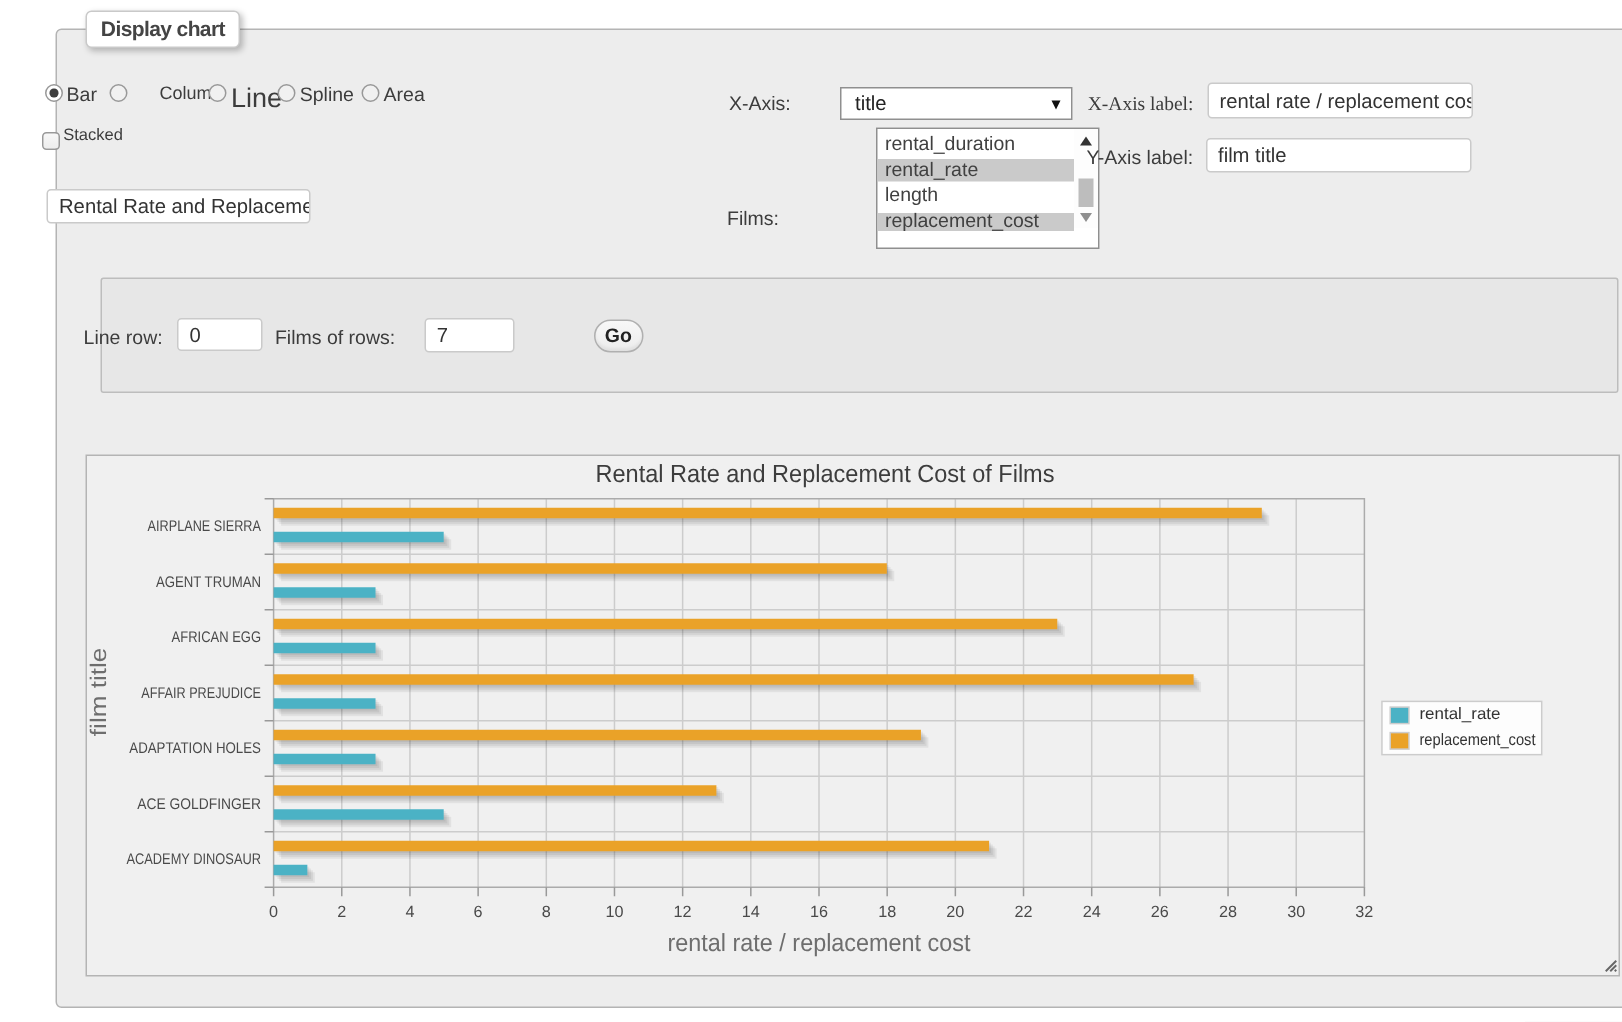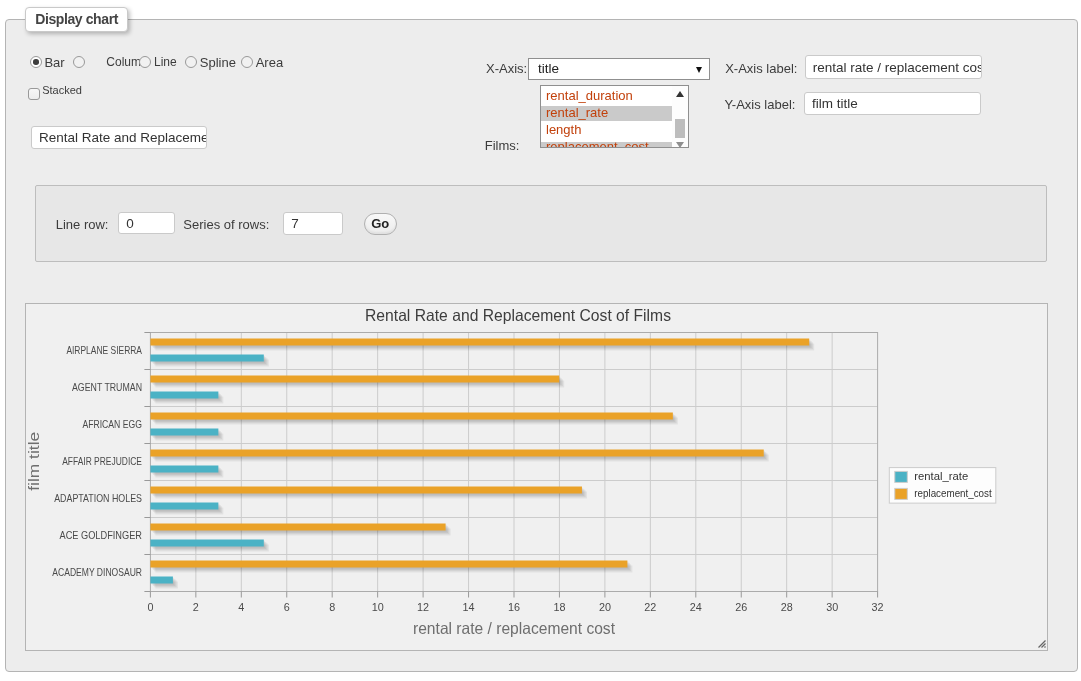--- a/index.html
+++ b/index.html
@@ -1,16 +1,16 @@
 <!DOCTYPE html>
 <html><head><meta charset="utf-8"><style>
 * { margin:0; padding:0; box-sizing:border-box; }
 html,body { width:1081px; height:681px; background:#fff; overflow:hidden;
   font-family:"Liberation Sans",sans-serif; }
-.abs { position:absolute; }
+.abs { position:absolute;margin-left:32px; }
 .lbl { position:absolute; font-size:13px; color:#3c3c3c; white-space:nowrap; }
 input[type=text] { position:absolute; border:1px solid #cacaca; border-radius:3px;
   background:#fff; font-family:"Liberation Sans",sans-serif; font-size:13.5px;
   color:#333; padding:0 0 0 7px; outline:none; }
 .radio { position:absolute; width:12px; height:12px; border-radius:50%;
   border:1px solid #999; background:#f1f1f1; }
 .radio.on { background:#fff; }
 .radio.on::after { content:""; position:absolute; left:2.2px; top:2.2px;
   width:5.6px; height:5.6px; border-radius:50%; background:#3d3d3d; }
 .checkbox { position:absolute; width:11.5px; height:11.5px; border-radius:3px;
@@ -22,62 +22,62 @@
 
 <div class="abs" style="left:24.8px;top:7.3px;width:103.6px;height:25.2px;background:#fff;
   border:1px solid #c9c9c9;border-radius:4px;box-shadow:2px 2px 4px rgba(0,0,0,0.25);
   font-size:14px;font-weight:bold;color:#444;line-height:23.5px;text-align:center;letter-spacing:-0.4px;">Display chart</div>
 
 <div class="radio on" style="left:29.8px;top:56.2px;"></div>
 <div class="lbl" style="left:44.4px;top:55px;font-size:13px;">Bar</div>
 <div class="radio" style="left:72.7px;top:56.2px;"></div>
 <div class="lbl" style="left:87.3px;top:55px;font-size:12px;margin-left:19px;">Column</div>
 <div class="radio" style="left:138.9px;top:56.2px;"></div>
-<div class="lbl" style="left:154px;top:55px;font-size:12px;">Line</div>
+<div class="lbl" style="left:154px;top:55px;font-size:18px;">Line</div>
 <div class="radio" style="left:184.8px;top:56.2px;"></div>
 <div class="lbl" style="left:199.8px;top:55px;font-size:13px;">Spline</div>
 <div class="radio" style="left:240.7px;top:56.2px;"></div>
 <div class="lbl" style="left:255.7px;top:55px;font-size:13px;">Area</div>
 
 <div class="checkbox" style="left:28.2px;top:88.2px;"></div>
 <div class="lbl" style="left:42.2px;top:84px;font-size:11px;">Stacked</div>
 
 <input type="text" style="left: 31px; top: 126px; width: 176px; height: 23px;" value="Rental Rate and Replacement Cost of Films">
 
 <div class="lbl" style="left:486px;top:60.5px;">X-Axis:</div>
-<div class="abs" style="left:528px;top:57.7px;width:182px;height:22.4px;background:#fff;
+<div class="abs" style="left:528px;top:57.7px;width:155px;height:22.4px;background:#fff;
   border:1px solid #8f8f8f;font-size:13.5px;color:#222;line-height:20px;padding-left:9px;">title
   <span style="position:absolute;right:6.9px;top:7.9px;width:0;height:0;border-left:3.2px solid transparent;border-right:3.2px solid transparent;border-top:6px solid #101010;"></span></div>
 
-<div class="abs" style="left:540px;top:85.4px;width:149.3px;height:63px;background:#fff;
-  border:1px solid #8f8f8f;font-size:13px;color:#c2410c;overflow:hidden;">
+<div class="abs" style="left:552px;top:85.4px;width:149.3px;height:81px;background:#fff;
+  border:1px solid #8f8f8f;font-size:13px;color:#404040;overflow:hidden;">
   <div style="position:absolute;left:0;top:20px;width:131px;height:14.2px;background:#cacaca;"></div>
   <div style="position:absolute;left:0;top:55.2px;width:131px;height:12.5px;background:#cacaca;"></div>
   <div style="position:absolute;left:5px;top:1.7px;">rental_duration</div>
   <div style="position:absolute;left:5px;top:18.9px;">rental_rate</div>
   <div style="position:absolute;left:5px;top:35.7px;">length</div>
   <div style="position:absolute;left:5px;top:52.7px;">replacement_cost</div>
   <div style="position:absolute;right:0;top:0;width:16px;height:66px;background:#fdfdfd;">
     <div style="position:absolute;left:3.5px;top:4.5px;width:0;height:0;border:4.5px solid transparent;border-bottom:6px solid #333;border-top:none;"></div>
     <div style="position:absolute;left:3.5px;bottom:4px;width:0;height:0;border:4.5px solid transparent;border-top:6px solid #8f8f8f;border-bottom:none;"></div>
     <div style="position:absolute;left:2.5px;top:32.5px;width:10px;height:19.5px;background:#bdbdbd;"></div>
   </div>
 </div>
 <div class="lbl" style="left:484.7px;top:137.8px;">Films:</div>
 
-<div class="lbl" style="left:725.2px;top:60.5px;">X-Axis label:</div>
+<div class="lbl" style="left:725.2px;top:60.5px;font-family:Liberation Serif, serif;">X-Axis label:</div>
 <input type="text" style="left: 804.7px; top: 55px; width: 177px; height: 24px;" value="rental rate / replacement cost">
 <div class="lbl" style="left:724.4px;top:96.8px;">Y-Axis label:</div>
 <input type="text" style="left: 804px; top: 91.5px; width: 177px; height: 23px;" value="film title">
 
 <div class="abs" style="left:34.8px;top:185px;width:1012px;height:77px;
   background:#e7e7e7;border:1px solid #bdbdbd;border-radius:2px;"></div>
 <div class="lbl" style="left:55.7px;top:217px;">Line row:</div>
 <input type="text" style="left: 118.3px; top: 211.8px; width: 57px; height: 22.5px;" value="0">
-<div class="lbl" style="left:183.3px;top:217px;">Series of rows:</div>
+<div class="lbl" style="left:183.3px;top:217px;">Films of rows:</div>
 <input type="text" style="left: 283.2px; top: 211.8px; width: 60px; height: 23px;" value="7">
 <div class="abs" style="left:363.7px;top:212.8px;width:33px;height:22px;border:1px solid #b0b0b0;
   border-radius:11px;background:linear-gradient(#f8f8f8,#ececec);font-size:13px;font-weight:bold;
   color:#222;text-align:center;line-height:20px;box-shadow:inset 0 -2px 2px rgba(0,0,0,0.05);">Go</div>
 
 <div class="abs" style="left:25.0px;top:303.0px;width:1023.0px;height:348.0px;
   background:#f0f0f0;border:1px solid #b4b4b4;">
 <svg width="1023" height="348" viewBox="0 0 1023 348" style="position:absolute;left:0;top:0;font-family:'Liberation Sans',sans-serif;">
       <text x="339" y="17" font-size="16.5" fill="#3d3d3d" textLength="306" lengthAdjust="spacingAndGlyphs">Rental Rate and Replacement Cost of Films</text>
       <g stroke="#cccccc" stroke-width="1">

